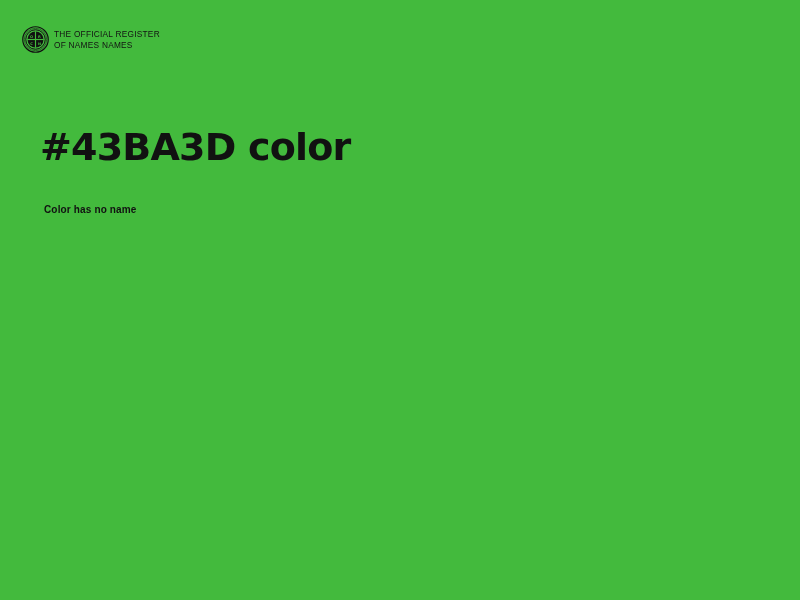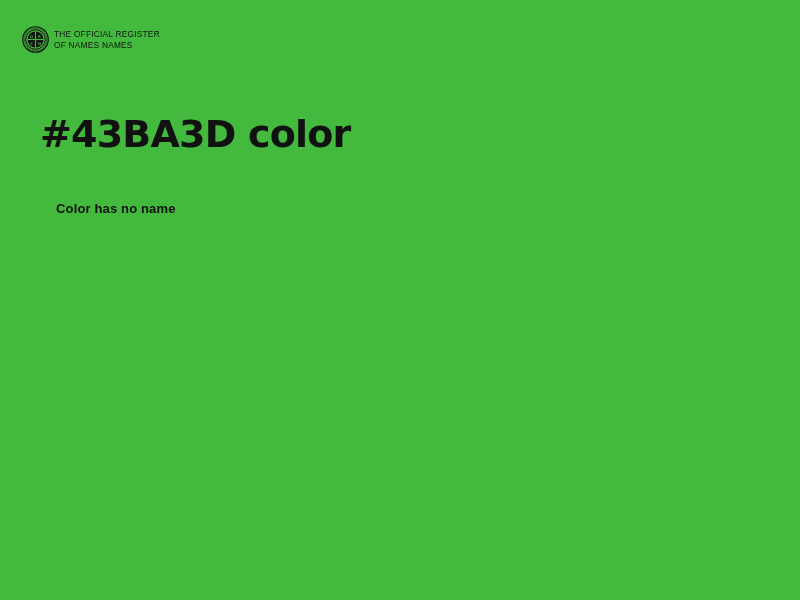--- a/index.html
+++ b/index.html
@@ -49,40 +49,40 @@
     white-space: nowrap;
   }
   .brand-words .line {
     display: block;
   }
 
   
   .content {
     position: absolute;
     left: 40px;
-    top: 111px;
+    top: 124px;
     width: 720px;
   }
 
   .color-title {
     margin: 0;
     color: #111111;
     font-family: "DejaVu Sans", sans-serif;
     font-size: 38px;
     line-height: 46px;
     font-weight: bold;
     letter-spacing: -0.8px;
     white-space: nowrap;
   }
 
   .color-subtitle {
-    margin: 16px;
+    margin: 4px;
     padding-top: 30px;
     color: #111111;
-    font-size: 13px;
+    font-size: 10px;
     line-height: 12px;
     font-weight: bold;
     letter-spacing: 0.15px;
     white-space: nowrap;
   }
 </style>
 </head>
 <body>
 
 <div class="page">

